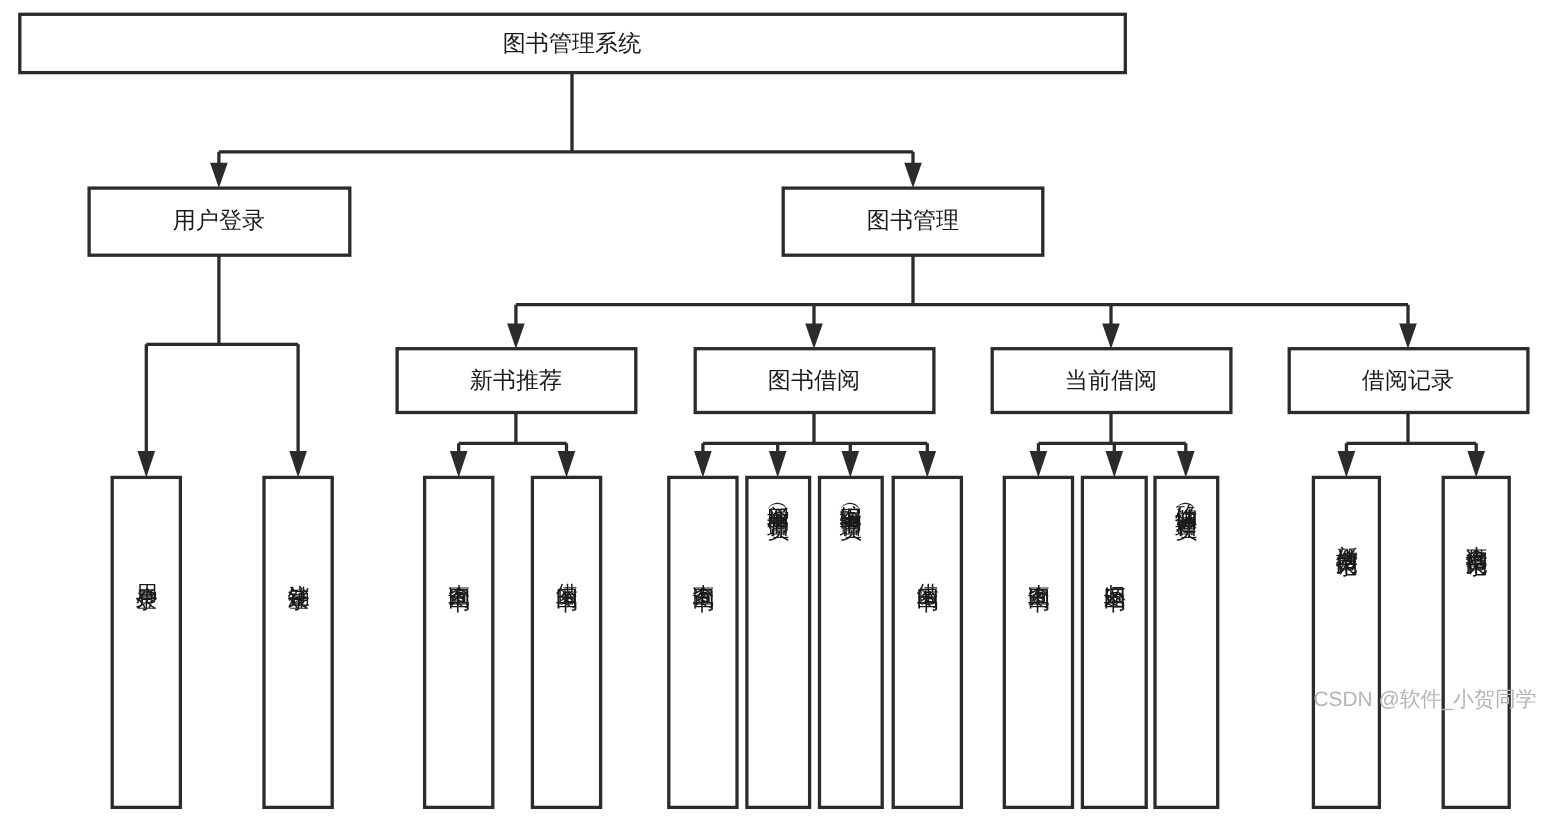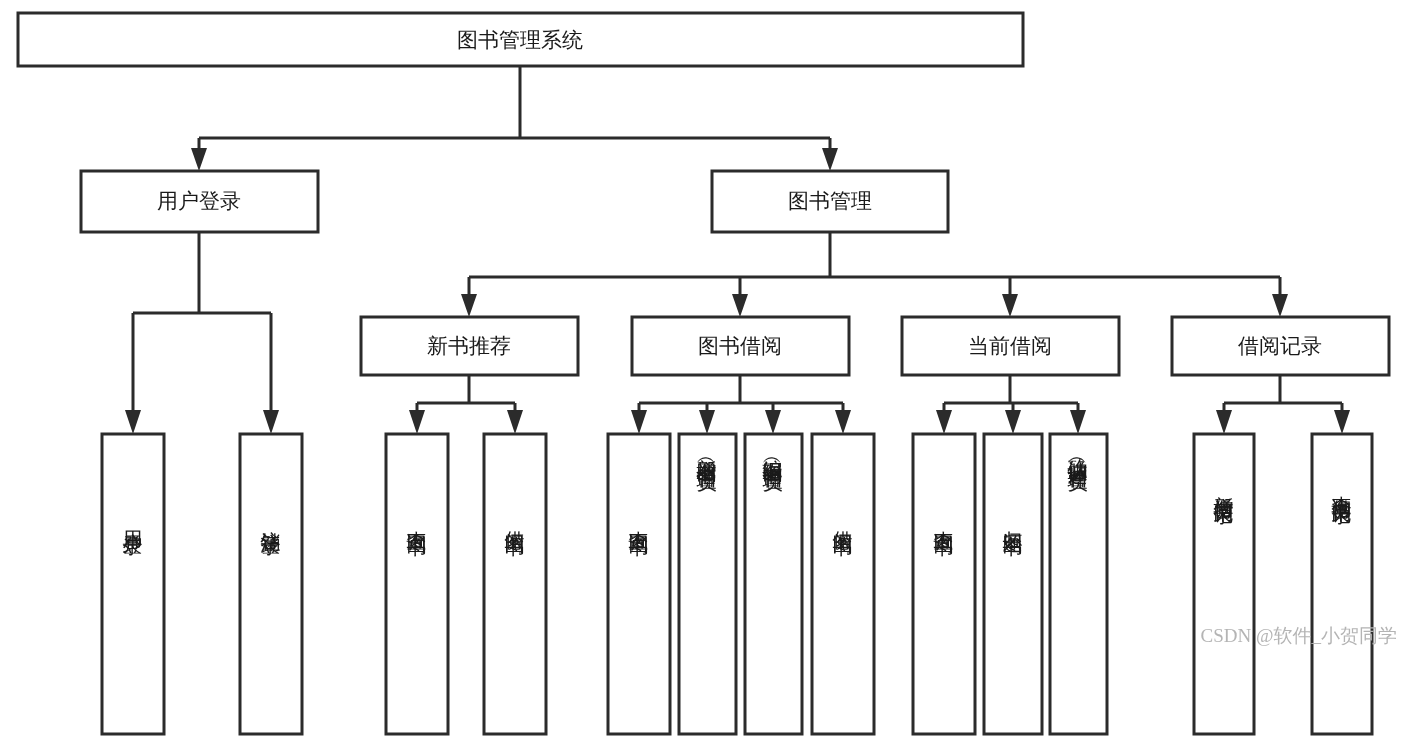--- a/index.html
+++ b/index.html
@@ -58,21 +58,21 @@
     line-height: 1;
     white-space: nowrap;
     transform: translate(-50%, 0);
     text-align: left;
     pointer-events: none;
   }
   .watermark {
     position: absolute;
     right: 8px;
     bottom: 4px;
-    font-family: Liberation Serif, serif;
+    font-family: Liberation Sans, sans-serif;
     font-size: 19px;
     color: #b4b4b4;
     white-space: nowrap;
     text-align: center;
   }
 </style>
 </head>
 <body>
 
 <div id="diagram-root">

